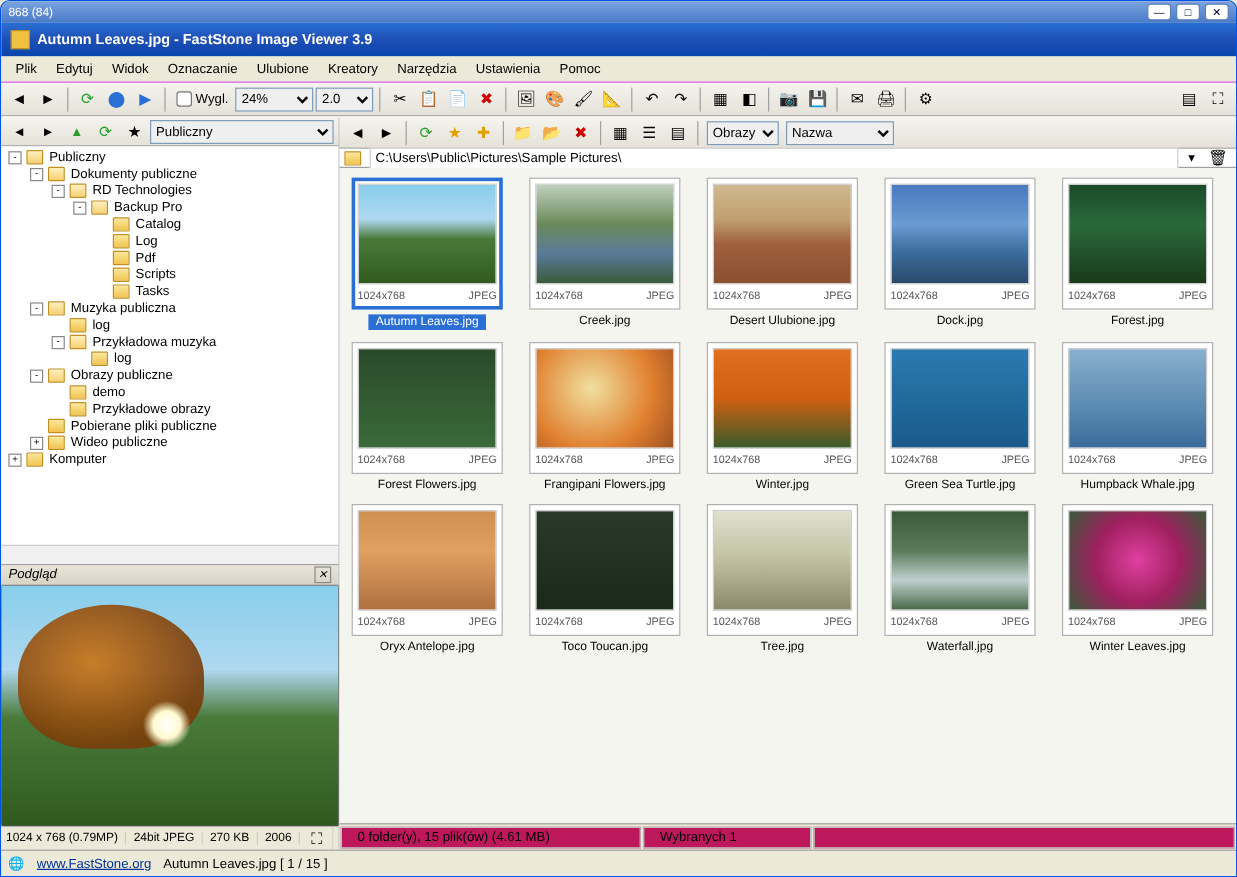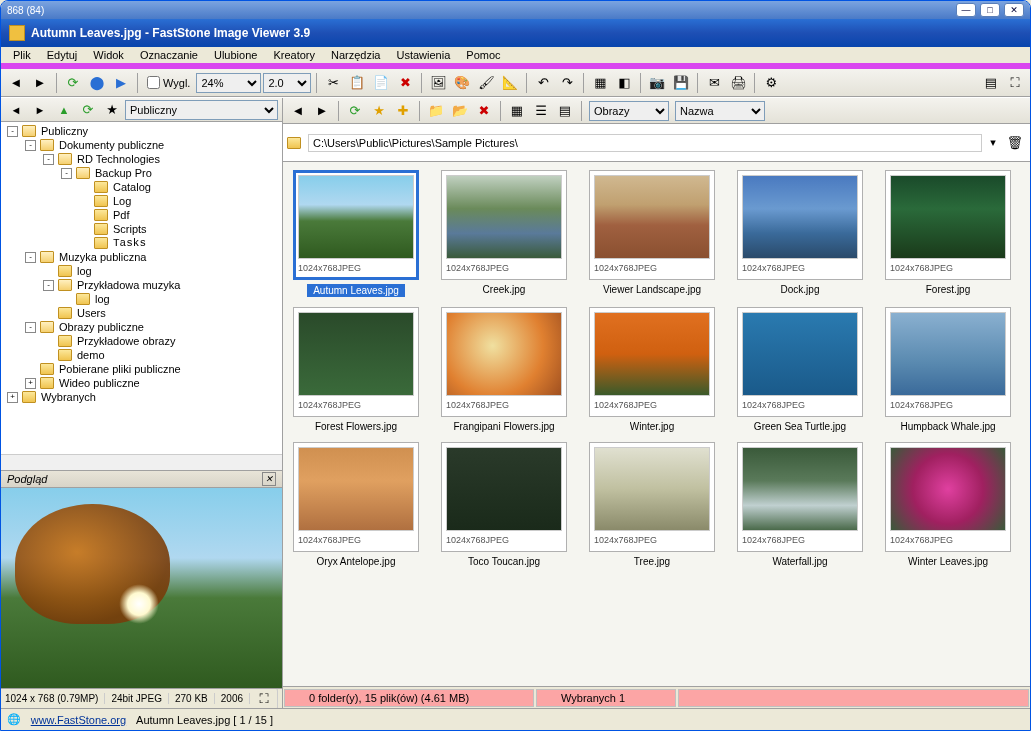--- a/index.html
+++ b/index.html
@@ -3,21 +3,21 @@
 <meta charset="utf-8">
 <style>
 * { box-sizing: border-box; margin: 0; padding: 0; }
 body { font-family: Tahoma, Arial, sans-serif; font-size: 11px; background: #ece9d8; overflow: hidden; width: 1031px; height: 731px; }
 .window { width: 1031px; height: 731px; background: #ece9d8; border: 1px solid #0054e3; border-radius: 8px 8px 0 0; overflow: hidden; display: flex; flex-direction: column; }
 .titlebar-outer { height: 18px; background: linear-gradient(to bottom, #7ba4e0, #4a7ac7); display: flex; align-items: center; padding: 0 6px; color: #fff; font-size: 10px; }
 .titlebar-outer .spacer { flex: 1; }
 .win-btn { width: 20px; height: 14px; margin-left: 4px; border-radius: 3px; background: #fff; display: inline-flex; align-items: center; justify-content: center; border: 1px solid #5a7fb8; cursor: pointer; font-size: 9px; color: #003; }
 .titlebar { height: 28px; background: linear-gradient(to bottom, #2a6fd4, #1e4fb4, #0845ad); display: flex; align-items: center; padding: 0 8px; color: #fff; font-weight: bold; font-size: 12px; }
 .titlebar .icon { width: 16px; height: 16px; margin-right: 6px; background: #f0c040; border: 1px solid #c09020; }
-.menubar { height: 22px; background: #ece9d8; border-bottom: 6px solid #d946ef; display: flex; align-items: center; padding: 0 4px; }
+.menubar { height: 22px; background: #ece9d8; border-bottom: 1px solid #d946ef; display: flex; align-items: center; padding: 0 4px; }
 .menubar span { padding: 2px 8px; cursor: pointer; }
 .toolbar { height: 28px; background: linear-gradient(to bottom, #f4f3ee, #e4e2d8); border-bottom: 1px solid #a0a0a0; display: flex; align-items: center; padding: 0 4px; gap: 2px; }
 .tb-btn { width: 22px; height: 22px; display: inline-flex; align-items: center; justify-content: center; cursor: pointer; border: 1px solid transparent; border-radius: 3px; font-size: 13px; }
 .tb-sep { width: 1px; height: 20px; background: #a0a0a0; margin: 0 3px; }
 .tb-combo { height: 20px; font-size: 11px; border: 1px solid #7f9db9; }
 .tb-check { display: inline-flex; align-items: center; gap: 3px; margin: 0 4px; }
 .content { flex: 1; display: flex; overflow: hidden; border-top: 1px solid #fff; }
 .sidebar { width: 282px; display: flex; flex-direction: column; border-right: 1px solid #a0a0a0; background: #fff; }
 .tree-toolbar { height: 24px; background: linear-gradient(to bottom, #f4f3ee, #e4e2d8); border-bottom: 1px solid #a0a0a0; display: flex; align-items: center; padding: 0 4px; gap: 2px; }
 .tree { flex: 1; overflow: auto; background: #fff; padding: 2px; font-size: 11px; }
@@ -31,34 +31,34 @@
 .preview-header .pclose { margin-left: auto; cursor: pointer; width: 14px; height: 14px; border: 1px solid #888; display: inline-flex; align-items: center; justify-content: center; font-size: 9px; }
 .preview { flex: 0 0 200px; background: #000; overflow: hidden; position: relative; }
 .preview-img { width: 100%; height: 100%; background: linear-gradient(to bottom, #87ceeb 0%, #b0d8f0 35%, #4a7a3a 55%, #2f5a1f 100%); position: relative; }
 .preview-tree { position: absolute; left: 5%; top: 8%; width: 55%; height: 60%; background: radial-gradient(ellipse at 40% 40%, rgba(200,120,30,0.95), rgba(120,60,10,0.9) 70%); border-radius: 50% 50% 40% 40%; }
 .preview-sun { position: absolute; left: 42%; top: 48%; width: 40px; height: 40px; background: radial-gradient(circle, #fff, #fffad0 40%, rgba(255,255,200,0) 70%); }
 .sidebar-status { height: 20px; background: #ece9d8; border-top: 1px solid #a0a0a0; display: flex; align-items: center; padding: 0 4px; font-size: 10px; gap: 6px; }
 .sidebar-status span { border-right: 1px solid #ccc; padding-right: 6px; }
 .main { flex: 1; display: flex; flex-direction: column; background: #ece9d8; }
 .main-toolbar { height: 26px; background: linear-gradient(to bottom, #f4f3ee, #e4e2d8); border-bottom: 1px solid #a0a0a0; display: flex; align-items: center; padding: 0 4px; gap: 2px; }
 .main-combo { height: 20px; font-size: 11px; border: 1px solid #7f9db9; margin: 0 2px; }
-.pathbar { height: 38px; background: #fff; border-bottom: 1px solid #a0a0a0; display: flex; align-items: center; padding: 0 4px; gap: 4px; }
+.pathbar { height: 16px; background: #fff; border-bottom: 1px solid #a0a0a0; display: flex; align-items: center; padding: 0 4px; gap: 4px; }
 .pathbar input { flex: 1; border: 1px solid #ccc; height: 18px; font-size: 11px; padding: 0 4px; }
 .path-dd { width: 14px; cursor: pointer; text-align: center; }
 .thumbs { flex: 1; overflow: auto; background: #f5f5f0; padding: 8px; }
 .thumbs-grid { display: grid; grid-template-columns: repeat(5, 130px); gap: 10px 18px; }
 .thumb-item { width: 130px; display: flex; flex-direction: column; align-items: center; cursor: pointer; }
 .thumb-frame { width: 126px; height: 110px; background: #fff; border: 1px solid #b0b0b0; padding: 4px; display: flex; flex-direction: column; }
 .thumb-frame.selected { border: 3px solid #2a6fd4; padding: 2px; }
 .thumb-img { flex: 1; background: #888; border: 1px solid #ccc; position: relative; overflow: hidden; }
-.thumb-meta { height: 16px; display: flex; align-items: center; font-size: 9px; color: #555; padding-top: 2px; }
+.thumb-meta { height: 16px; display: flex; justify-content: space-between; align-items: center; font-size: 9px; color: #555; padding-top: 2px; }
 .thumb-name { margin-top: 4px; font-size: 10px; text-align: left; max-width: 130px; overflow: hidden; text-overflow: ellipsis; white-space: nowrap; }
 .thumb-name.selected { background: #2a6fd4; color: #fff; padding: 1px 6px; }
 .statusbar { height: 22px; background: #ece9d8; border-top: 1px solid #a0a0a0; display: flex; align-items: center; font-size: 11px; }
-.status-cell { border: 1px solid #c0c0c0; padding: 2px 24px; margin: 1px; background: #fca5a5; height: 18px; display: inline-flex; align-items: center; }
+.status-cell { border: 1px solid #c0c0c0; padding: 2px 13px; margin: 1px; background: #be185d; height: 18px; display: inline-flex; align-items: center; }
 .footer { height: 22px; background: #ece9d8; border-top: 1px solid #a0a0a0; display: flex; align-items: center; padding: 0 6px; gap: 10px; font-size: 11px; }
 .footer a { color: #003399; text-decoration: underline; cursor: pointer; }
 
 .img-autumn { background: linear-gradient(to bottom, #87ceeb 0%, #b0d8f0 35%, #4a7a3a 55%, #2f5a1f 100%); }
 .img-creek { background: linear-gradient(to bottom, #c0d0c0 0%, #6a8a5a 40%, #5a7a9a 70%, #3a5a3a 100%); }
 .img-desert { background: linear-gradient(to bottom, #d0b890 0%, #c0a070 35%, #a06040 60%, #8a5030 100%); }
 .img-dock { background: linear-gradient(to bottom, #4a7ac0 0%, #6a9ad0 40%, #3a6a9a 70%, #2a4a6a 100%); }
 .img-forest { background: linear-gradient(to bottom, #1a4a2a 0%, #2a6a3a 40%, #1a3a1a 100%); }
 .img-fflowers { background: linear-gradient(to bottom, #2a4a2a 0%, #3a6a3a 100%); }
 .img-frangipani { background: radial-gradient(circle at 40% 40%, #f0e0a0, #e08030 60%, #a05020 100%); }
@@ -187,21 +187,21 @@
           <div class="tree-node" style="padding-left: 76px;">
             <span class="tree-spacer"></span>
             <span class="folder-icon"></span>
             <span>Pdf</span>
           </div>
           <div class="tree-node" style="padding-left: 76px;">
             <span class="tree-spacer"></span>
             <span class="folder-icon"></span>
             <span>Scripts</span>
           </div>
-          <div class="tree-node" style="padding-left: 76px; font-family: Liberation Mono, monospace;">
+          <div class="tree-node" style="padding-left: 76px;">
             <span class="tree-spacer"></span>
             <span class="folder-icon"></span>
             <span>Tasks</span>
           </div>
           <div class="tree-node" style="padding-left: 22px;">
             <span class="tree-toggle">-</span>
             <span class="folder-icon open"></span>
             <span>Muzyka publiczna</span>
           </div>
           <div class="tree-node" style="padding-left: 40px;">
@@ -212,54 +212,49 @@
           <div class="tree-node" style="padding-left: 40px;">
             <span class="tree-toggle">-</span>
             <span class="folder-icon open"></span>
             <span>Przykładowa muzyka</span>
           </div>
           <div class="tree-node" style="padding-left: 58px;">
             <span class="tree-spacer"></span>
             <span class="folder-icon"></span>
             <span>log</span>
           </div>
+          <div class="tree-node" style="padding-left: 22px;">
+            <span class="tree-toggle">-</span>
+            <span class="folder-icon open"></span>
+            <span>Obrazy publiczne</span>
+          </div>
           <div class="tree-node" style="padding-left: 40px;">
             <span class="tree-spacer"></span>
             <span class="folder-icon"></span>
-            <span>Users</span>
-          </div>
-          <div class="tree-node" style="padding-left: 22px;">
-            <span class="tree-toggle">-</span>
-            <span class="folder-icon open"></span>
-            <span>Obrazy publiczne</span>
+            <span>demo</span>
           </div>
           <div class="tree-node" style="padding-left: 40px;">
             <span class="tree-spacer"></span>
             <span class="folder-icon"></span>
             <span>Przykładowe obrazy</span>
-          </div>
-          <div class="tree-node" style="padding-left: 40px;">
-            <span class="tree-spacer"></span>
-            <span class="folder-icon"></span>
-            <span>demo</span>
           </div>
           <div class="tree-node" style="padding-left: 22px;">
             <span class="tree-spacer"></span>
             <span class="folder-icon"></span>
             <span>Pobierane pliki publiczne</span>
           </div>
           <div class="tree-node" style="padding-left: 22px;">
             <span class="tree-toggle">+</span>
             <span class="folder-icon"></span>
             <span>Wideo publiczne</span>
           </div>
           <div class="tree-node" style="padding-left: 4px;">
             <span class="tree-toggle">+</span>
             <span class="folder-icon"></span>
-            <span>Wybranych</span>
+            <span>Komputer</span>
           </div>
         </div>
       <div class="tree-hscroll"></div>
       <div class="preview-header">
         <span>Podgląd</span>
         <span class="pclose">✕</span>
       </div>
       <div class="preview">
         <div class="preview-img">
           <div class="preview-tree"></div>
@@ -285,21 +280,21 @@
         <span class="tb-btn" style="color:#e0a000">✚</span>
         <span class="tb-sep"></span>
         <span class="tb-btn">📁</span>
         <span class="tb-btn">📂</span>
         <span class="tb-btn" style="color:#c00">✖</span>
         <span class="tb-sep"></span>
         <span class="tb-btn">▦</span>
         <span class="tb-btn">☰</span>
         <span class="tb-btn">▤</span>
         <span class="tb-sep"></span>
-        <select class="main-combo" style="width:80px"><option>Obrazy</option></select>
+        <select class="main-combo" style="width:60px"><option>Obrazy</option></select>
         <select class="main-combo" style="width:90px"><option>Nazwa</option></select>
       </div>
       <div class="pathbar">
         <span class="folder-icon"></span>
         <input type="text" value="C:\Users\Public\Pictures\Sample Pictures\" style="">
         <span class="path-dd">▾</span>
         <span class="tb-btn">🗑</span>
       </div>
       <div class="thumbs">
         <div class="thumbs-grid" id="thumbs">
@@ -324,21 +319,21 @@
               <div class="thumb-name">Creek.jpg</div>
             </div>
             <div class="thumb-item">
               <div class="thumb-frame">
                 <div class="thumb-img img-desert"></div>
                 <div class="thumb-meta">
                   <span>1024x768</span>
                   <span>JPEG</span>
                 </div>
               </div>
-              <div class="thumb-name">Viewer Landscape.jpg</div>
+              <div class="thumb-name">Desert Ulubione.jpg</div>
             </div>
             <div class="thumb-item">
               <div class="thumb-frame">
                 <div class="thumb-img img-dock"></div>
                 <div class="thumb-meta">
                   <span>1024x768</span>
                   <span>JPEG</span>
                 </div>
               </div>
               <div class="thumb-name">Dock.jpg</div>

